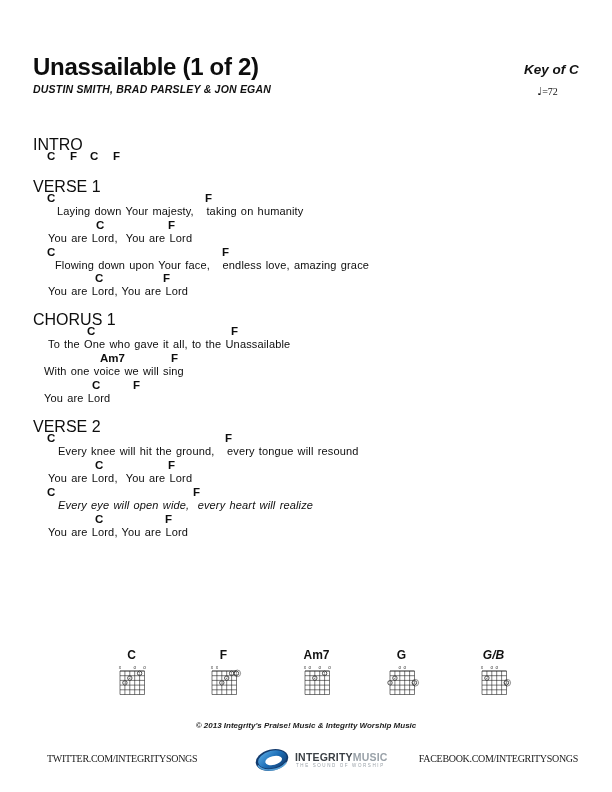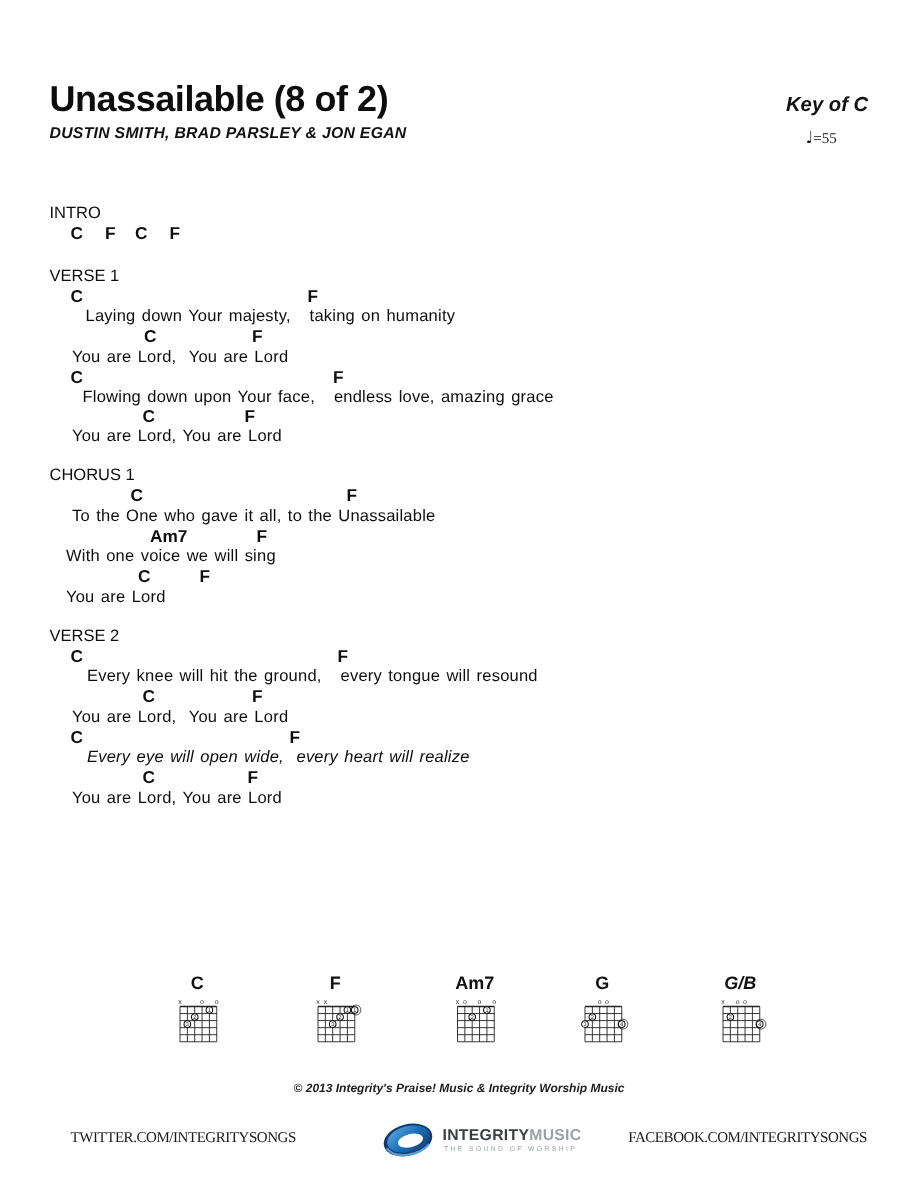--- a/index.html
+++ b/index.html
@@ -7,42 +7,42 @@
     position:relative;width:612px;height:792px;margin:0 auto;
     background:#ffffff;overflow:hidden;
     font-family:"Liberation Sans",sans-serif;color:#111;
   }
   .abs{position:absolute;}
   .song-title{font-size:24px;font-weight:bold;letter-spacing:-0.3px;color:#0d0d0d;white-space:nowrap;}
   .authors{font-size:10.5px;font-weight:bold;font-style:italic;letter-spacing:0.2px;white-space:nowrap;}
   .key{font-size:13.5px;font-weight:bold;font-style:italic;white-space:nowrap;}
   .tempo{font-size:10px;font-family:"Liberation Serif",serif;white-space:nowrap;}
   .tempo .note{font-family:"DejaVu Sans",sans-serif;font-size:11px;}
-  .sec-label{position:absolute;font-size:11px;color:#0d0d0d;white-space:pre;}
+  .sec-label{position:absolute;font-size:16px;color:#0d0d0d;white-space:pre;}
   .chord{position:absolute;font-size:11.5px;font-weight:bold;color:#0d0d0d;white-space:pre;}
   .lyric{position:absolute;font-size:11px;color:#0d0d0d;white-space:pre;letter-spacing:0.15px;word-spacing:1px;}
   .diag-label{position:absolute;font-size:12px;font-weight:bold;white-space:nowrap;transform:translateX(-50%);}
   .copyright{font-size:8px;font-style:italic;font-weight:600;color:#1c1c1c;white-space:nowrap;transform:translateX(-50%);}
   .social{font-size:10px;font-family:"Liberation Serif",serif;color:#1a1a1a;white-space:nowrap;letter-spacing:-0.3px;margin-left:13px;}
   .logo-text{font-size:10.5px;font-weight:bold;letter-spacing:0.2px;white-space:nowrap;}
   .logo-text .t1{color:#3a3f44;}
   .logo-text .t2{color:#9aa2a9;}
   .logo-tag{font-size:4.5px;color:#9aa2a9;letter-spacing:1.6px;white-space:nowrap;}
   svg{display:block;overflow:visible;}
 </style>
 </head>
 <body>
 
 <div class="page">
 
-  <div class="abs song-title" style="left:33px;top:53px;">Unassailable (8 of 2)</div>
+  <div class="abs song-title" style="left:33px;top:53px;">Unassailable (1 of 2)</div>
   <div class="abs authors" style="left:33px;top:83px;">DUSTIN SMITH, BRAD PARSLEY &amp; JON EGAN</div>
   <div class="abs key" style="left:524px;top:62px;text-align:right;">Key of C</div>
   <div class="abs tempo" style="left:537px;top:85px;">
-    <span class="note">♩</span><span>=55</span>
+    <span class="note">♩</span><span>=72</span>
   </div>
 
   <div class="abs" style="left:0;top:0;width:612px;height:612px;" id="song-chart">
       <div class="sec-label" style="left: 33px; top: 136px;">INTRO</div>
       <div class="chord" style="left: 47px; top: 150px;">C</div>
       <div class="chord" style="left: 70px; top: 150px;">F</div>
       <div class="chord" style="left: 90px; top: 150px;">C</div>
       <div class="chord" style="left: 113px; top: 150px;">F</div>
       <div class="sec-label" style="left: 33px; top: 178px;">VERSE 1</div>
       <div class="chord" style="left: 47px; top: 192px;">C</div>

